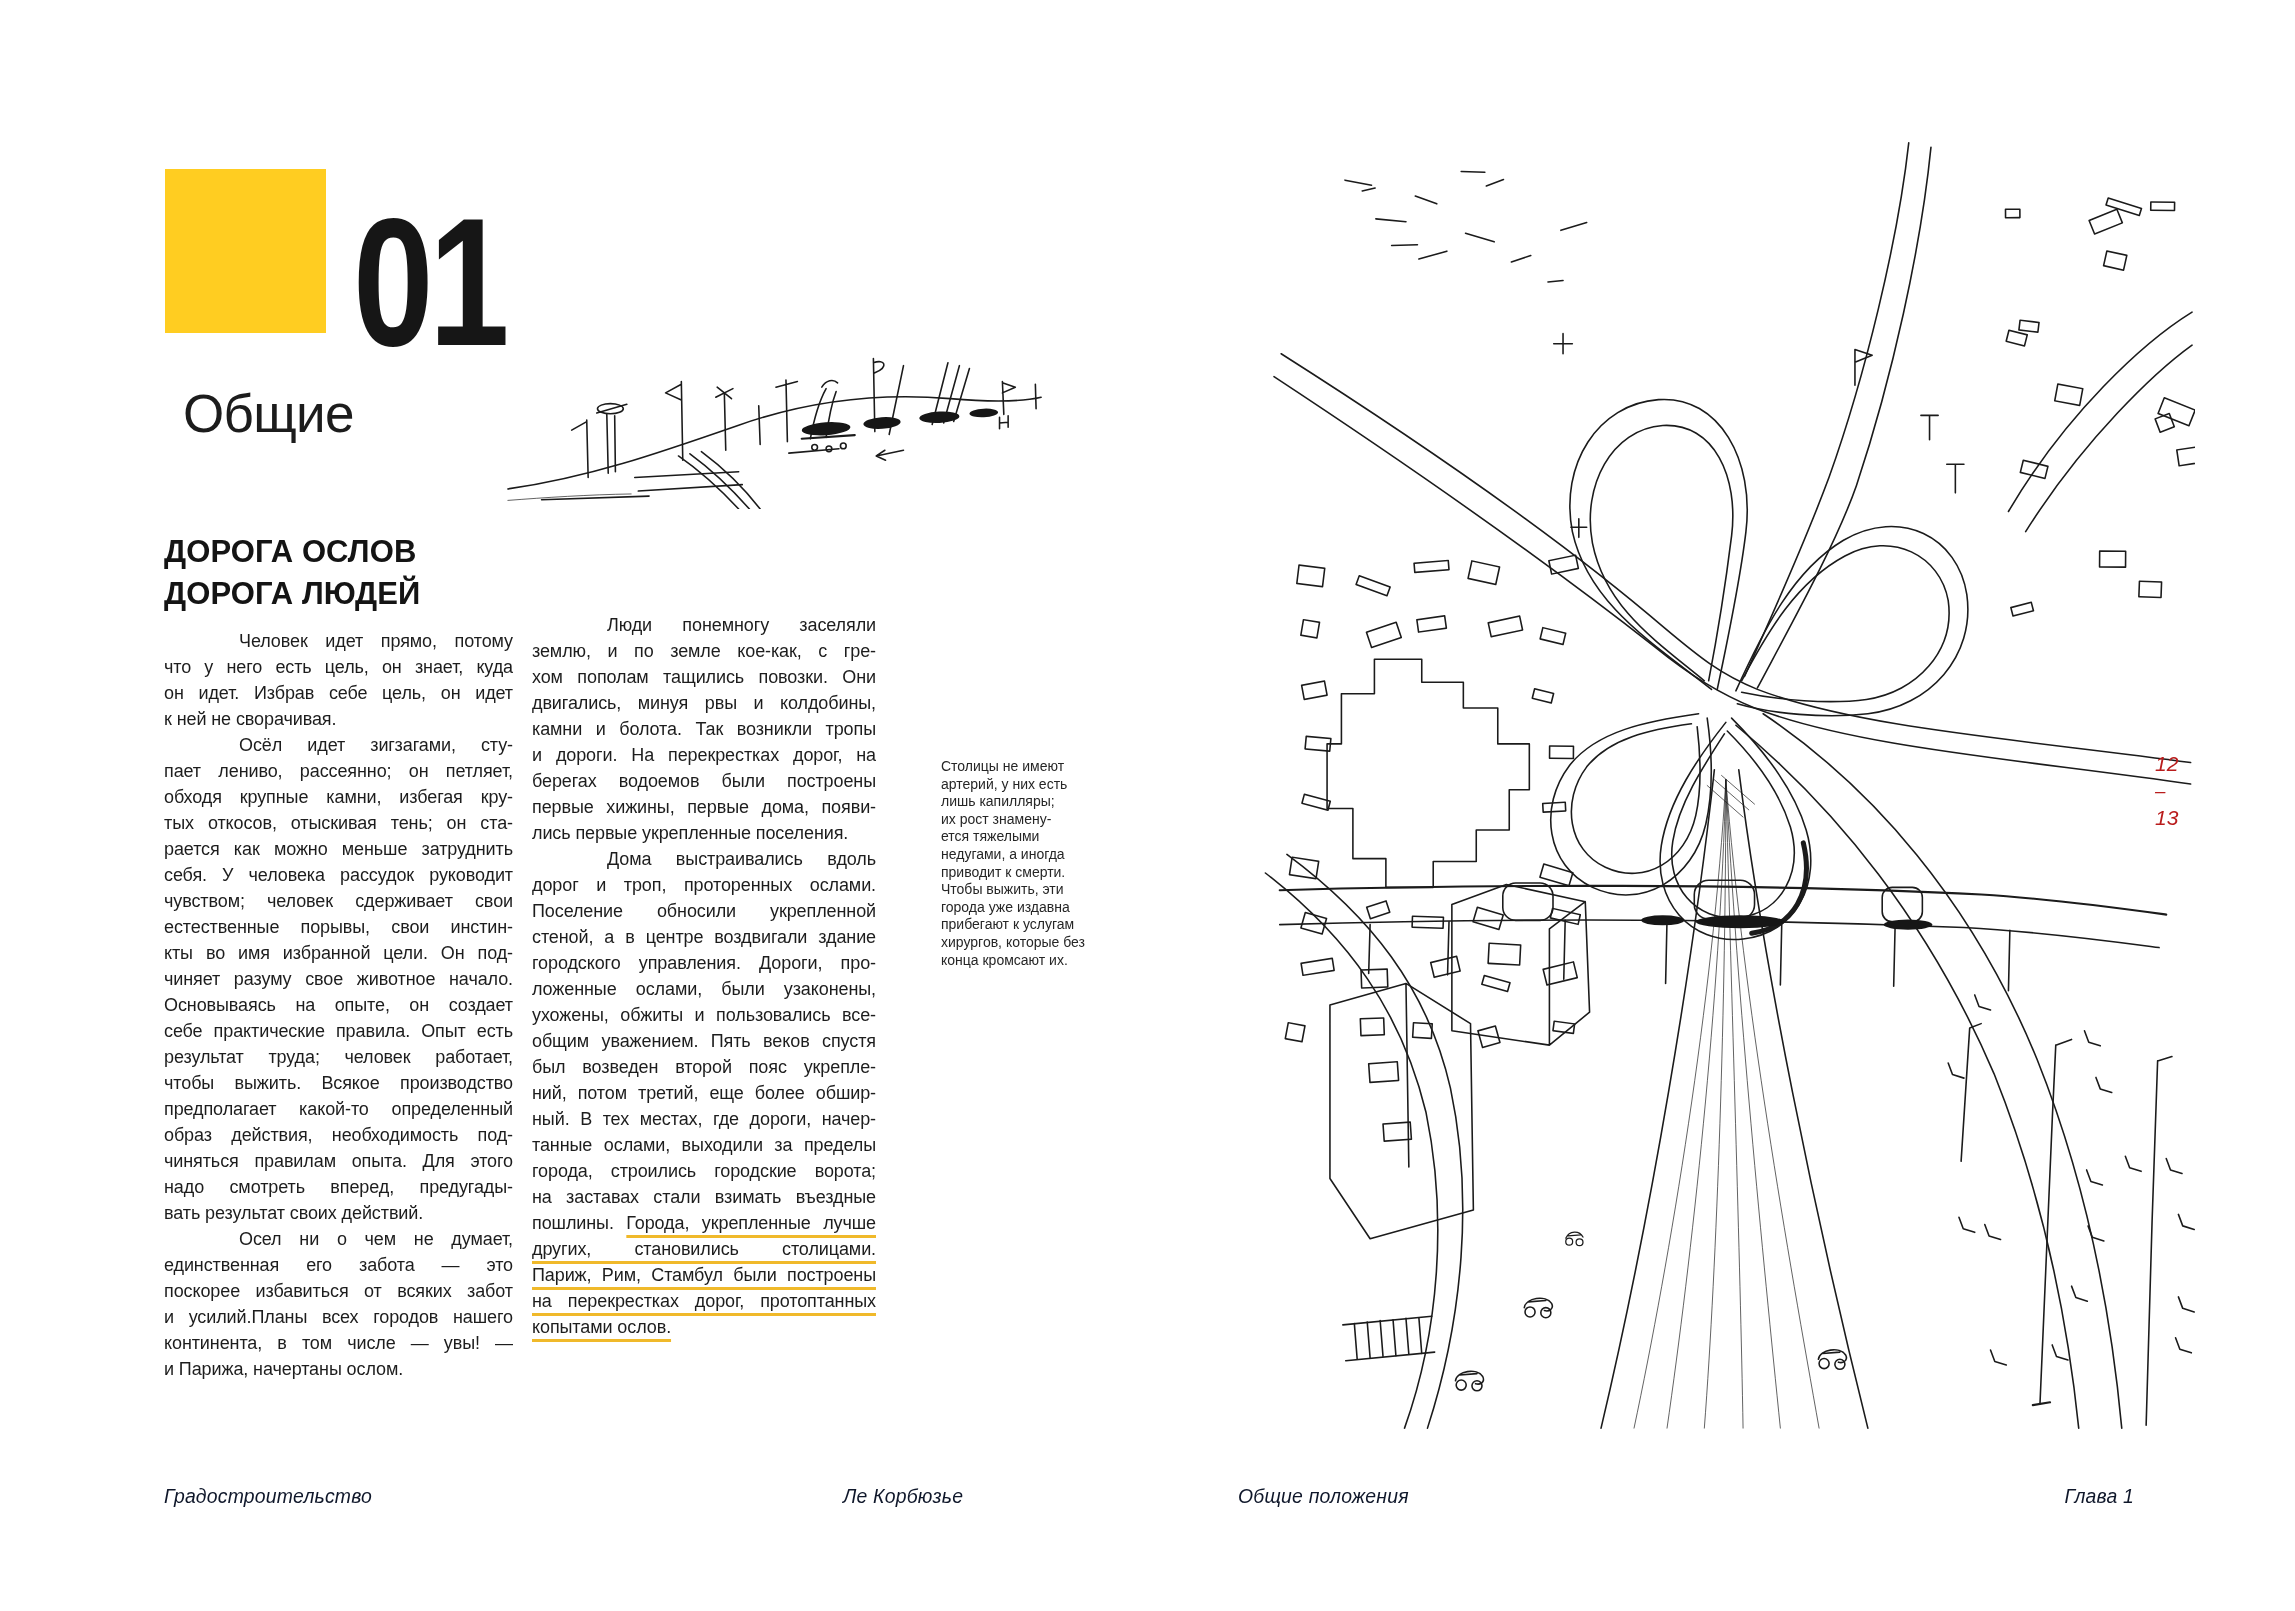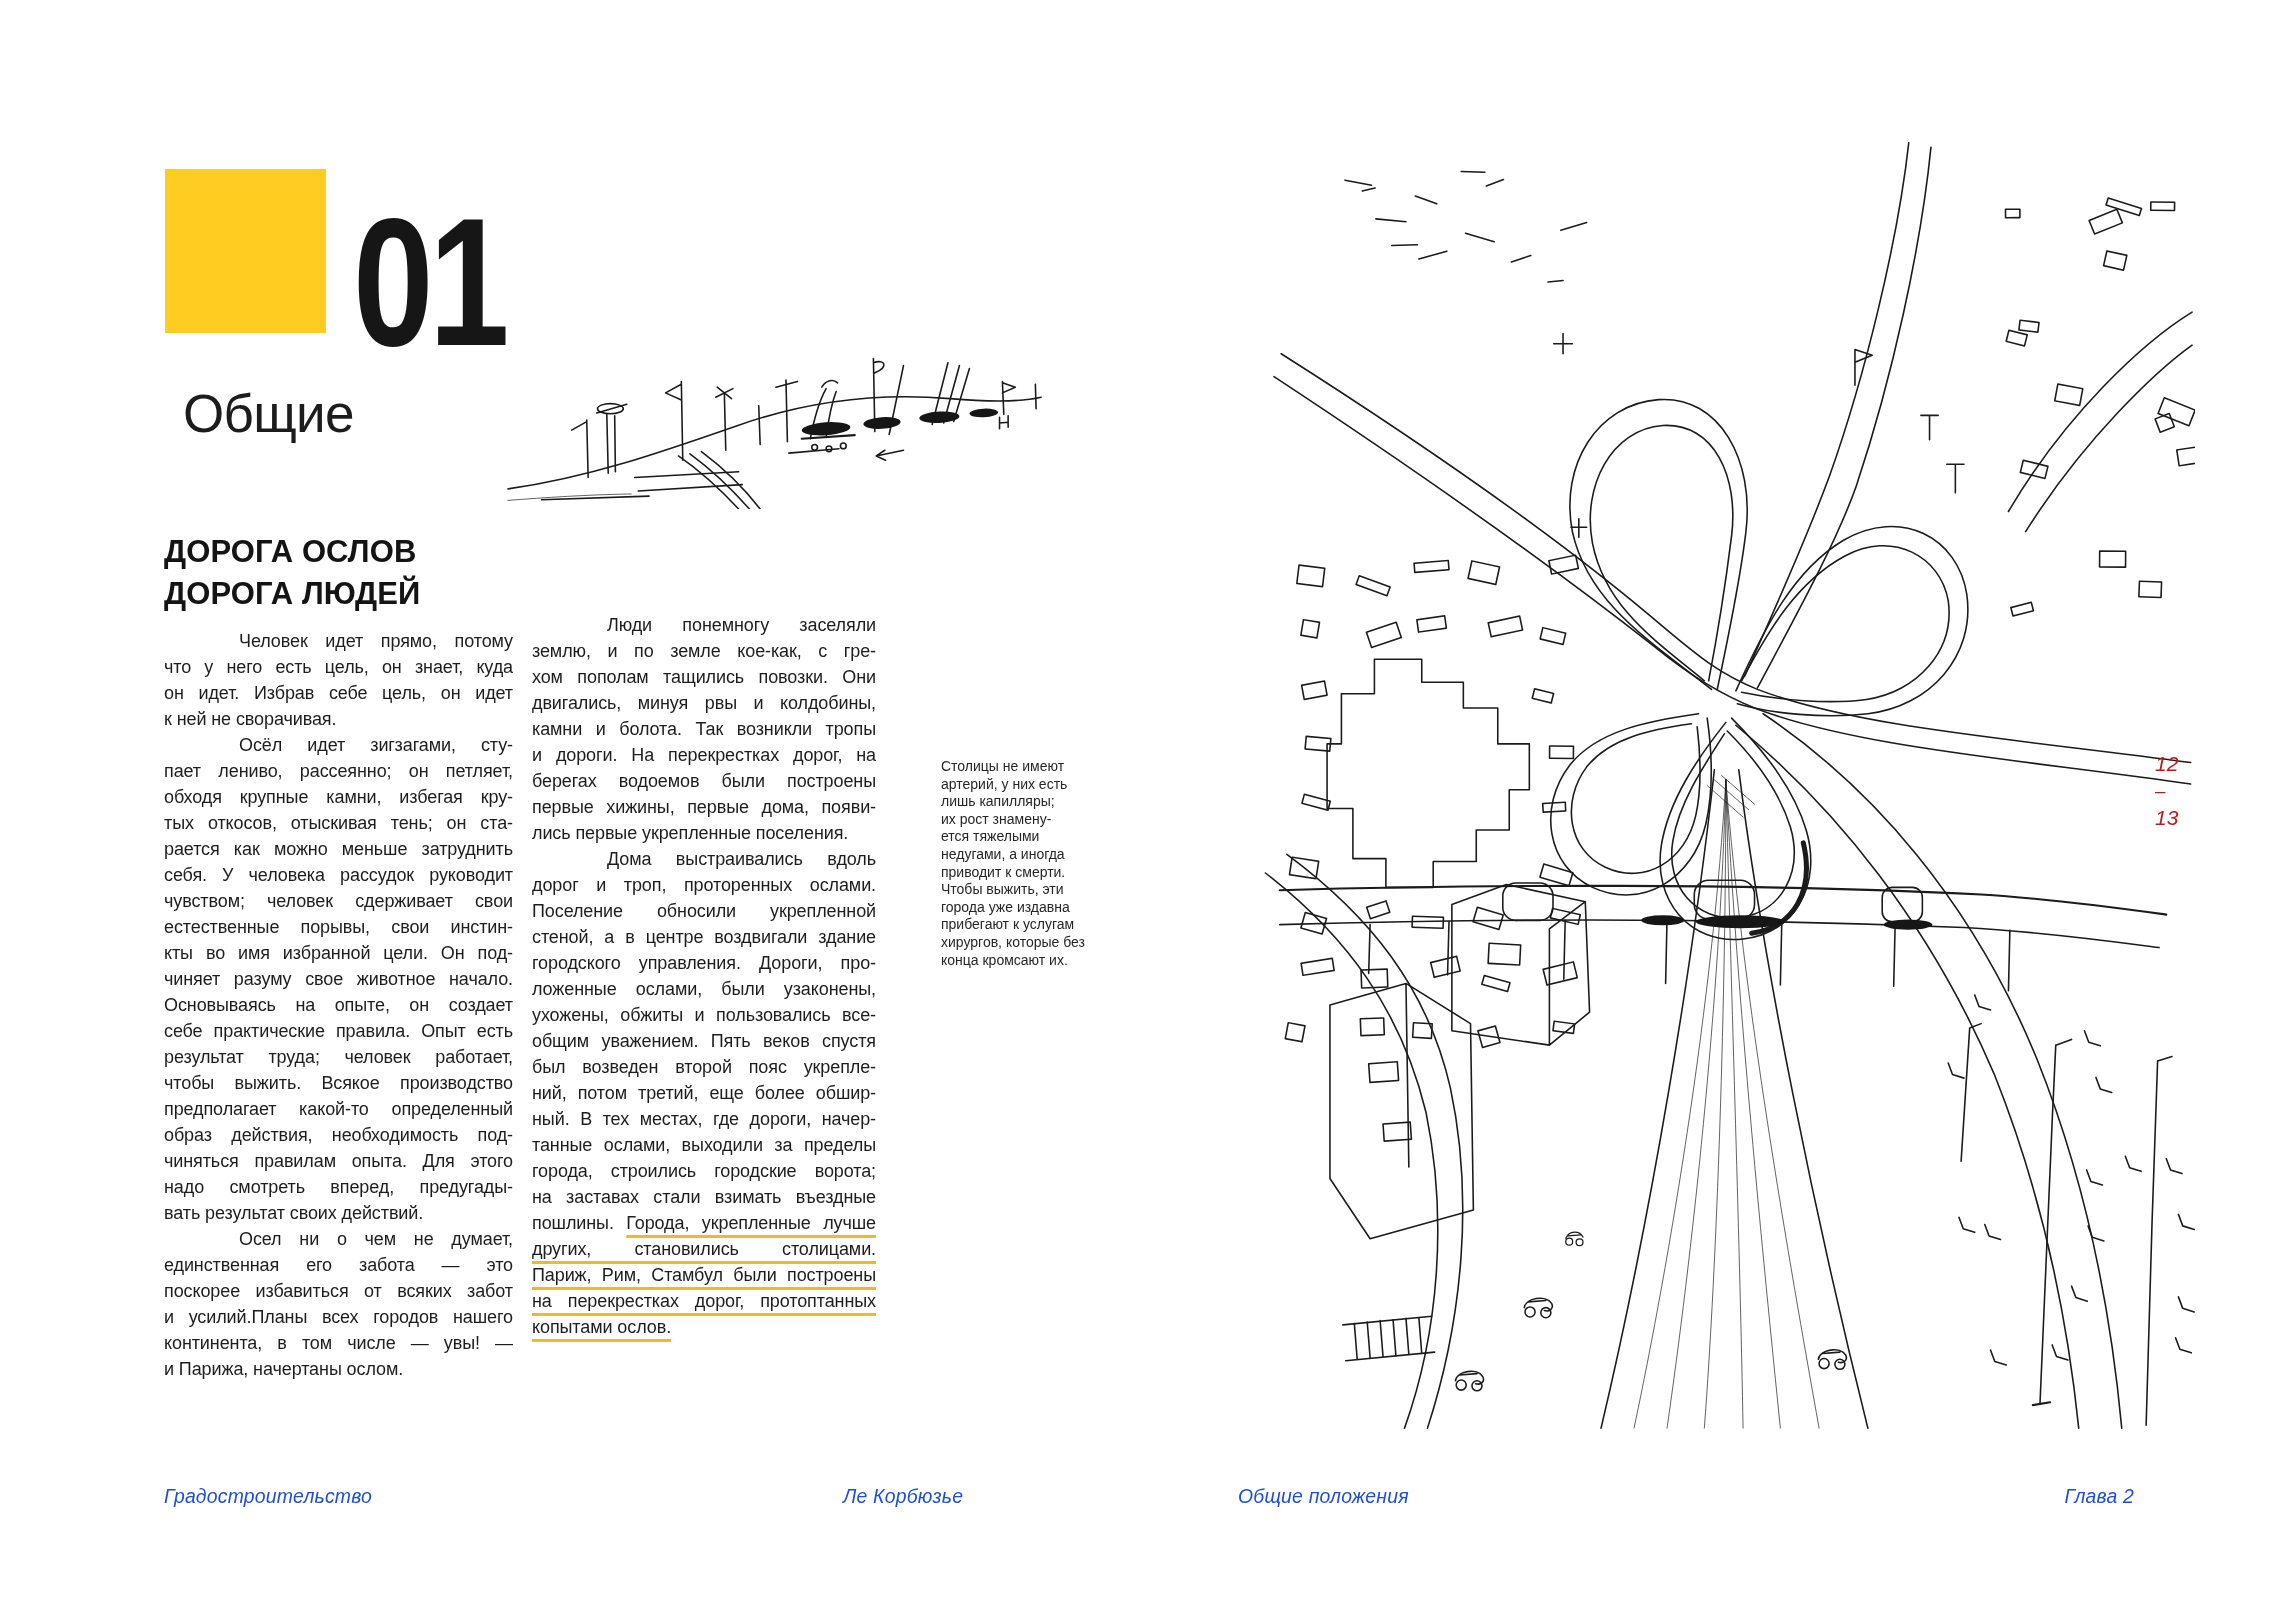--- a/index.html
+++ b/index.html
@@ -24,21 +24,21 @@
   .jline.ind{text-indent:75px;}
   .hl{text-decoration:underline;text-decoration-color:var(--accent-underline,#F0B92A);
       text-decoration-thickness:3.2px;text-underline-offset:5.7px;}
 
   .note{position:absolute;left:905px;top:758px;width:151px;font-size:14px;line-height:17.6px;
         color:#262626;white-space:pre-line;margin-left:36px;}
 
   .pgn{position:absolute;left:2155px;top:750px;font-style:italic;font-size:21px;line-height:27px;color:#b91c1c;}
   .pgn .sep{font-size:18.7px;}
 
-  .ftr{position:absolute;top:1485px;font-size:19.4px;font-style:italic;color:#1d4ed8;letter-spacing:0.2px;white-space:nowrap;}
+  .ftr{position:absolute;top:1485px;font-size:19.4px;font-style:italic;color:#0f172a;letter-spacing:0.2px;white-space:nowrap;}
   .f1{left:164px;}
   .f2{left:843px;width:215px;text-align:left;}
   .f3{left:1238px;}
   .f4{left:1919px;width:215px;text-align:right;}
 
   .sk{position:absolute;}
   .sk1{left:502px;top:337px;}
   .sk2{left:1261px;top:140px;}
   .sk *{fill:none;stroke:#1b1b1b;stroke-width:2.2;stroke-linecap:round;stroke-linejoin:round;}
   .sk .thin{stroke-width:1.2;opacity:.8;}
@@ -357,16 +357,16 @@
       </g>
   </svg>
 
   <div class="pgn">
     <div>12</div>
     <div class="sep">–</div>
     <div>13</div>
   </div>
 
   <div class="ftr f3">Общие положения</div>
-  <div class="ftr f4">Глава 2</div>
+  <div class="ftr f4">Глава 1</div>
 
 </div>
 
 
 </body></html>

